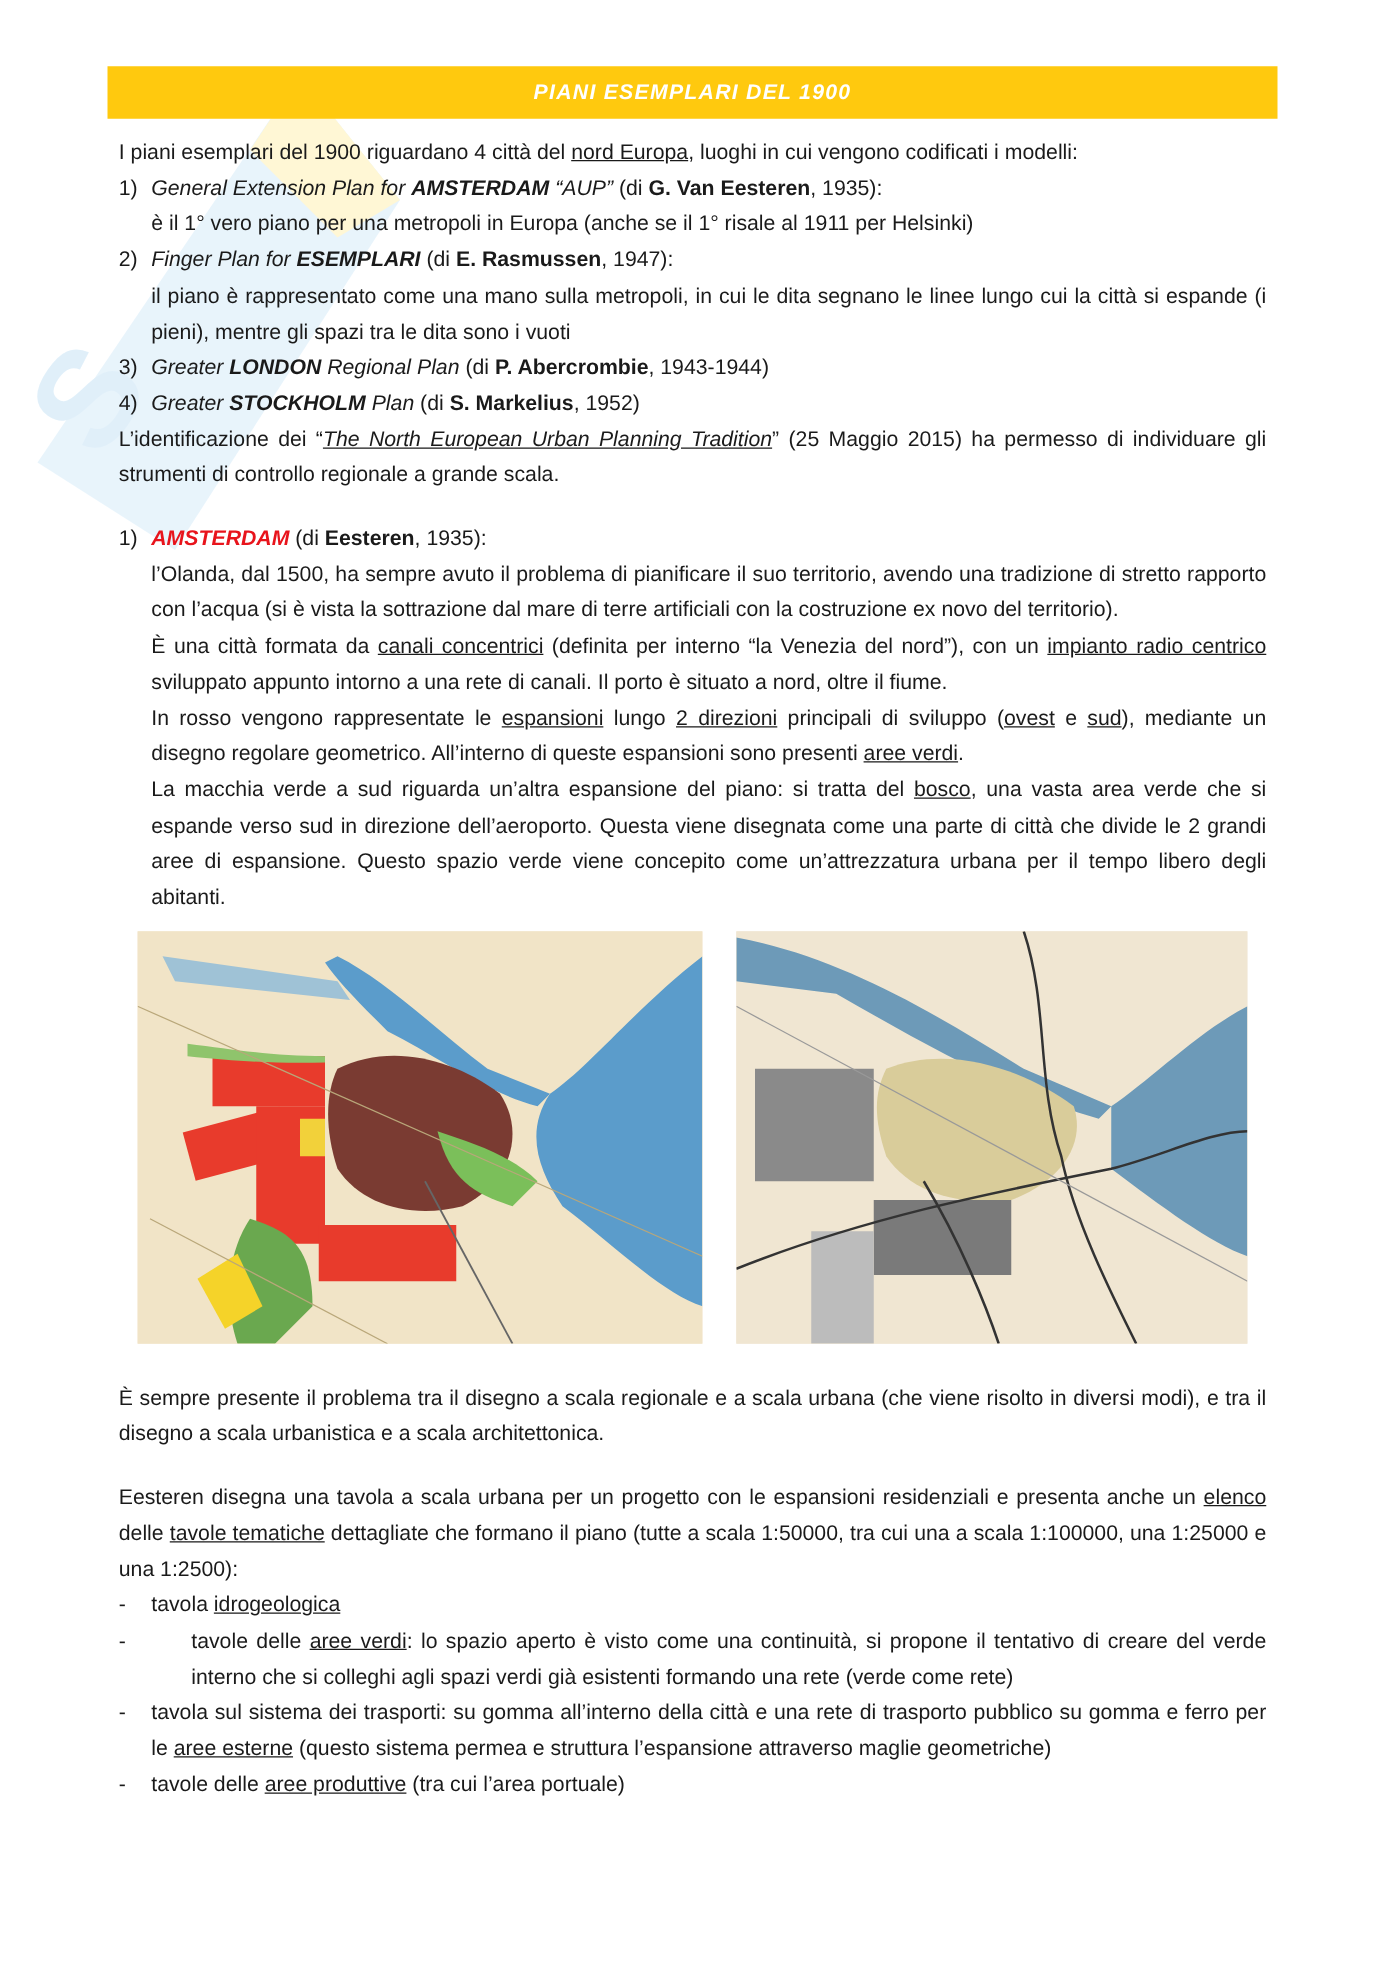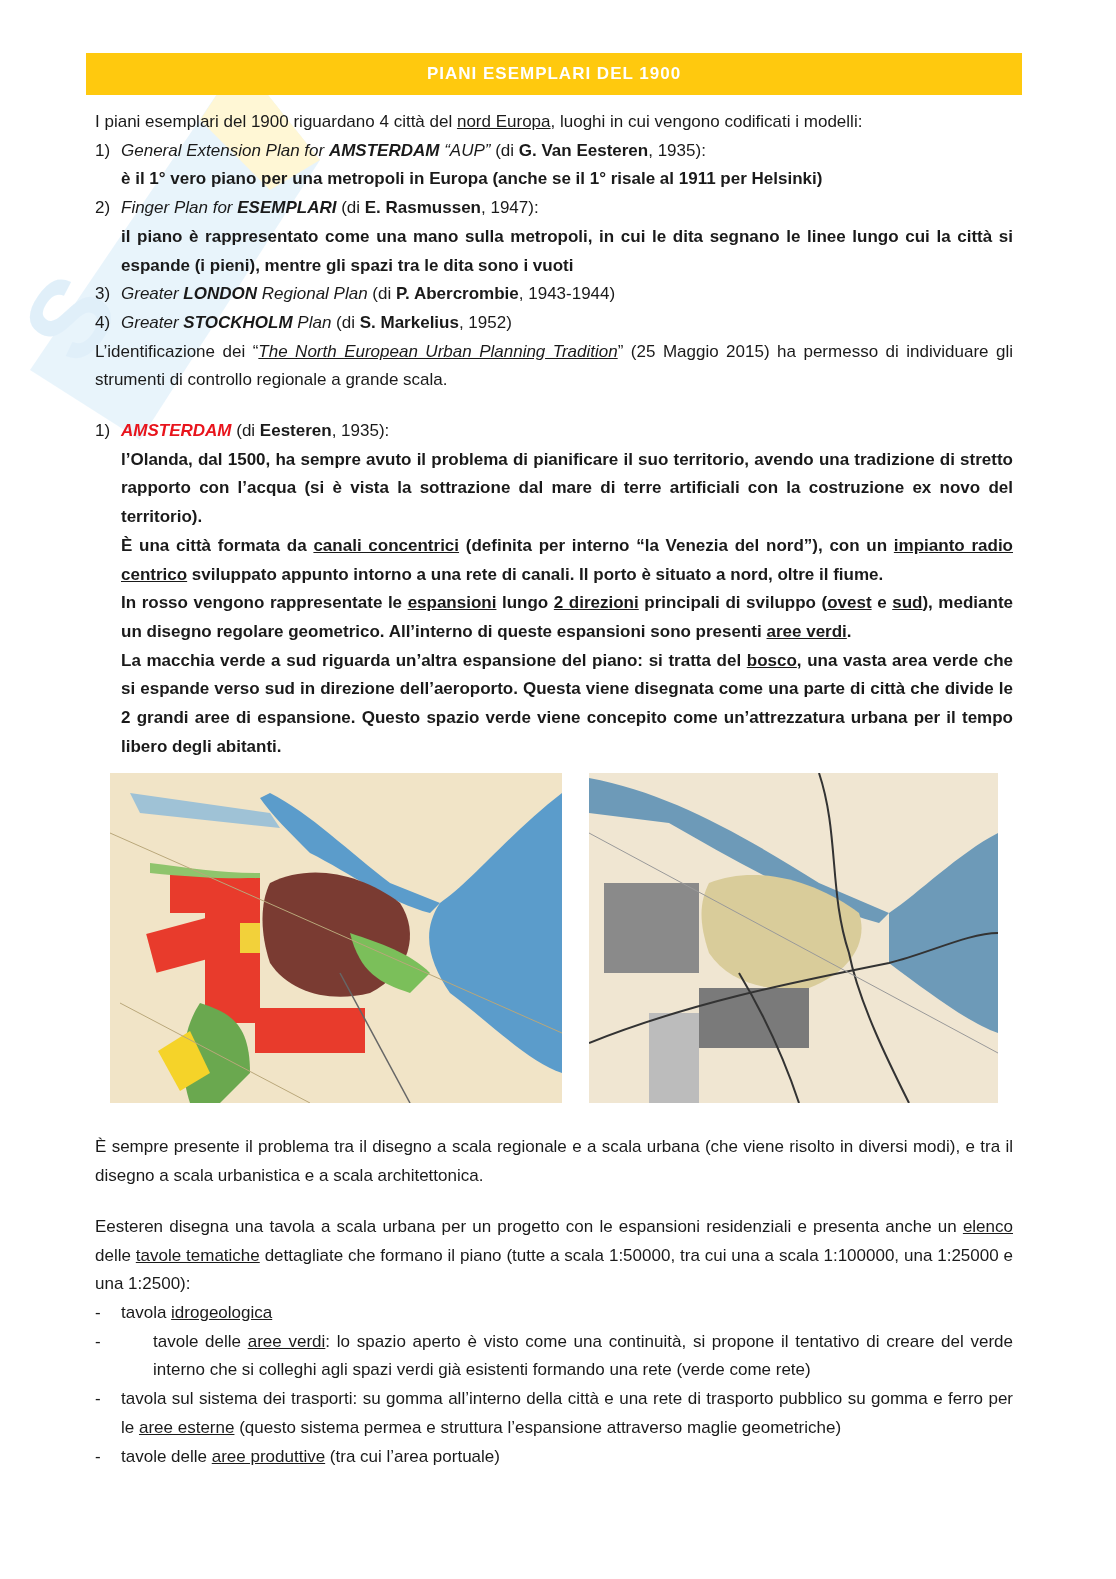--- a/index.html
+++ b/index.html
@@ -9,31 +9,31 @@
     }
     .watermark {
       position: absolute; left: 20px; top: 40px; width: 460px; height: 420px;
       pointer-events: none; opacity: 0.35;
     }
     .header-bar {
       position: absolute; left: 86px; top: 53px; width: 936px; height: 42px;
       background: #ffc90e; display: flex; align-items: center; justify-content: center;
     }
     .header-bar span {
-      color: #ffffff; font-weight: bold; font-size: 17px; letter-spacing: 1px;
+      color: #ffffff; font-weight: bold; font-size: 17px; letter-spacing: 1px; font-style: italic;
     }
     .content {
       position: absolute; left: 95px; top: 108px; width: 918px;
       font-size: 17px; line-height: 28.7px;
     }
     p { margin: 0; text-align: justify; }
     .li { display: flex; }
     .li .num { width: 26px; flex: 0 0 26px; }
     .li .txt { flex: 1; }
-    .indent { padding-left: 26px; text-align: justify; font-weight: bold; }
+    .indent { padding-left: 26px; text-align: justify; }
     .gap { height: 22px; }
     .gap2 { height: 22px; }
     u { text-decoration: underline; }
     .red { color: #e8141c; }
     .images {
       position: relative; height: 366px; margin-top: 6px;
     }
     .map {
       position: absolute; top: 6px; height: 330px; overflow: hidden;
     }

